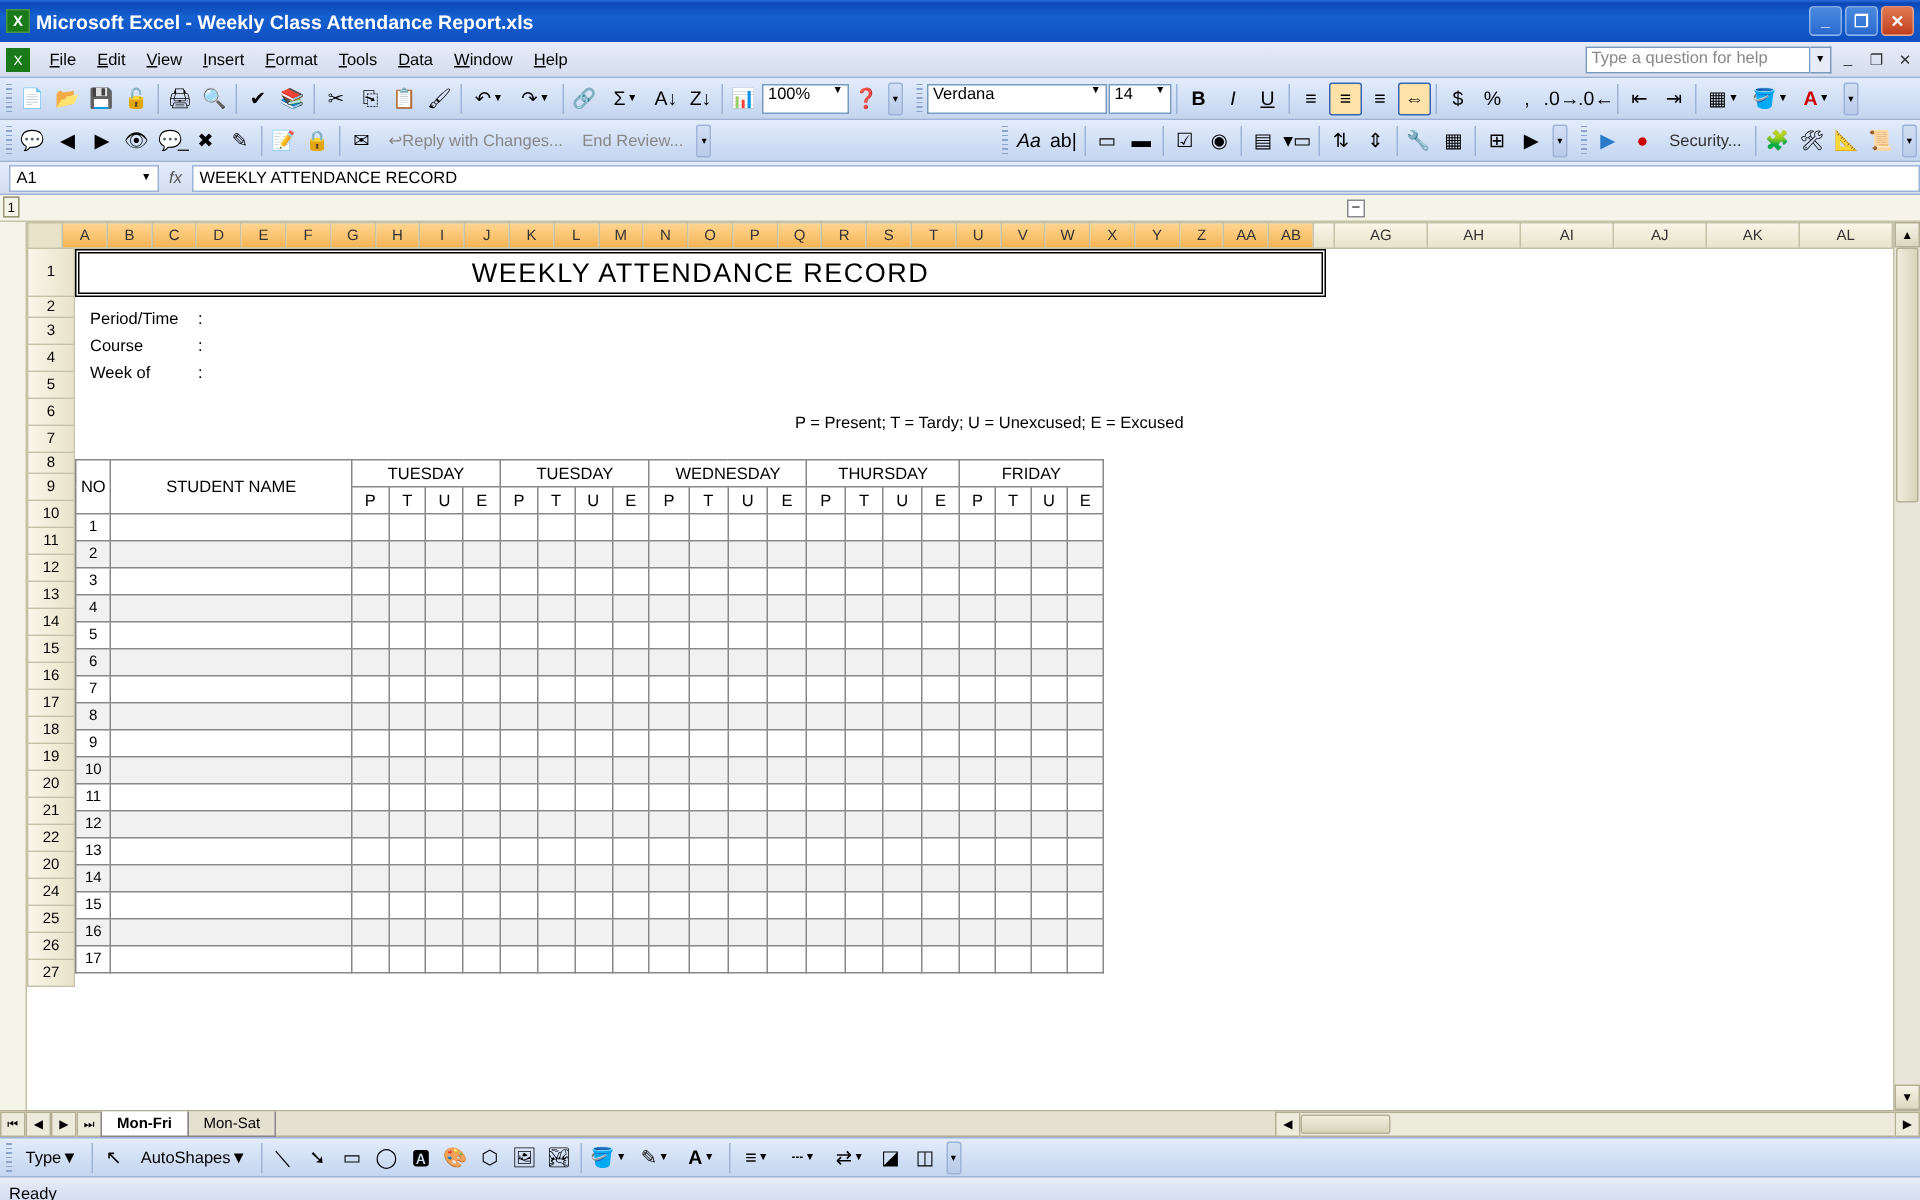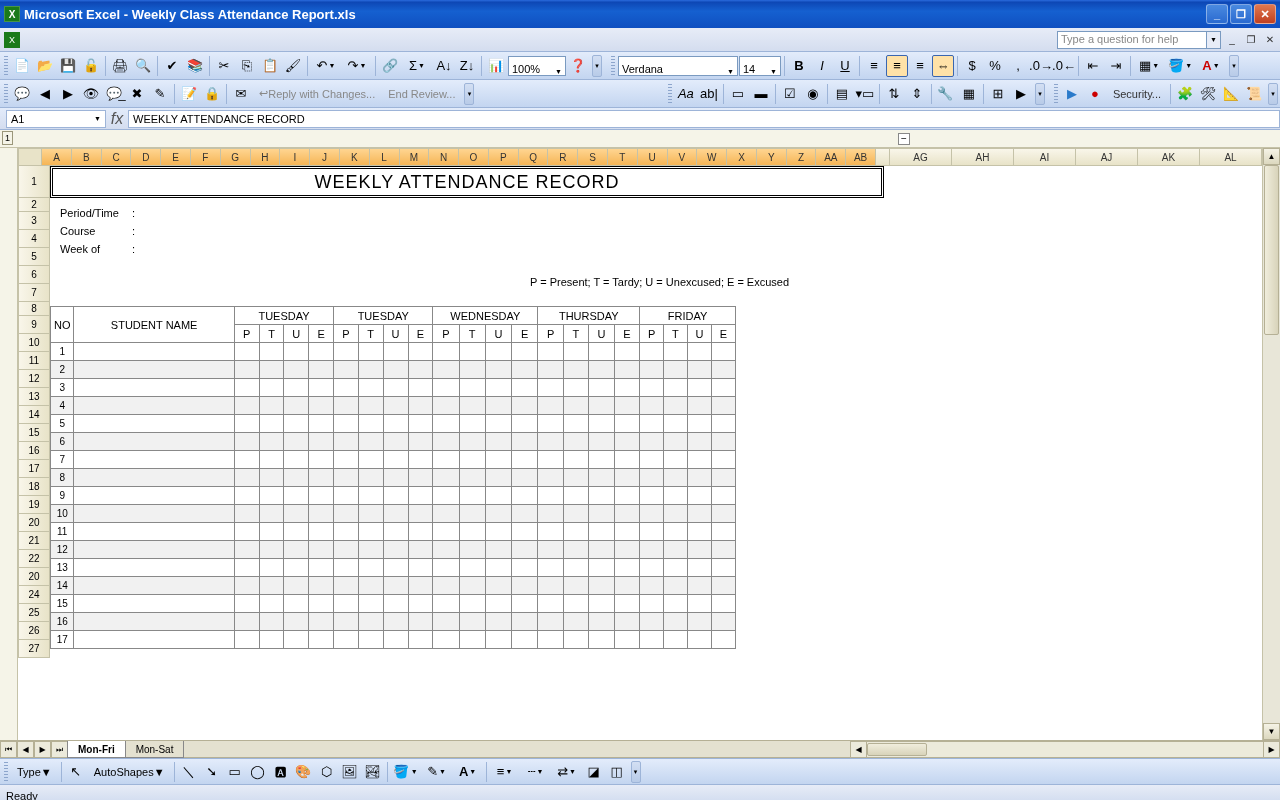--- a/index.html
+++ b/index.html
@@ -22,30 +22,30 @@
 .helpdd{width:14px;height:18px;border:1px solid #7a9ac0;border-left:none;background:#e7ecf7;display:flex;align-items:center;justify-content:center;font-size:7px;}
 .docctrl{width:16px;height:14px;margin-left:3px;display:flex;align-items:center;justify-content:center;font-size:10px;color:#333;}
 
 
 .tbrow { height:28px; background:linear-gradient(#e3ecfb,#c3d5f0); border-bottom:1px solid #9db4d8; display:flex; align-items:center; padding:0 2px; gap:1px;}
 .grip{width:4px;height:20px;background:repeating-linear-gradient(to bottom,#8ca5cc 0 1px,transparent 1px 3px);margin:0 2px;}
 .tbtn { width:22px; height:22px; display:flex; align-items:center; justify-content:center; border:1px solid transparent; border-radius:2px; font-size:13px;}
 .tbtn.dd{width:30px;}
 .tbtn .dd-caret{font-size:7px;margin-left:1px;}
 .sep{width:1px;height:20px;background:#9db4d8;margin:0 2px;}
-.combo{height:20px;background:#fff;border:1px solid #7a9ac0;display:flex;align-items:flex-end;padding:0 3px;font-size:11px;}
+.combo{height:20px;background:#fff;border:1px solid #7a9ac0;display:flex;align-items:flex-start;padding:0 3px;font-size:11px;}
 .combo .dd-caret{margin-left:auto;font-size:7px;padding-left:4px;}
 .textbtn{height:20px;padding:0 6px;display:flex;align-items:center;font-size:11px;color:#888;}
 .toolbar-end{width:10px;height:22px;background:linear-gradient(#d3dff3,#b8cbe8);border:1px solid #9db4d8;border-radius:2px;display:flex;align-items:center;justify-content:center;font-size:7px;margin-left:2px;}
 
 
 .fxbar { height:22px; background:linear-gradient(#e3ecfb,#d4ddef); display:flex; align-items:center; border-bottom:1px solid #9db4d8;}
 .namebox{width:100px;height:18px;background:#fff;border:1px solid #9db4d8;margin-left:6px;display:flex;align-items:center;padding:0 4px;font-size:11px;}
 .namebox .dd-caret{margin-left:auto;font-size:7px;}
-.fxlabel{width:22px;text-align:center;font-style:italic;font-size:16px;color:#555;}
+.fxlabel{width:22px;text-align:center;font-style:italic;font-size:11px;color:#555;}
 .fxinput{flex:1;height:18px;background:#fff;border:1px solid #9db4d8;padding:0 4px;font-size:11px;display:flex;align-items:center;}
 
 
 .outline-row{height:18px;background:#f5f4e8;border-bottom:1px solid #c5c2a8;position:relative;}
 .outline-box{position:absolute;top:1px;width:11px;height:14px;border:1px solid #9a967a;font-size:9px;display:flex;align-items:center;justify-content:center;background:#f5f4e8;}
 .outline-minus{position:absolute;right:370px;top:3px;width:12px;height:12px;border:1px solid #888;background:#fff;display:flex;align-items:center;justify-content:center;font-size:10px;line-height:1;}
 
 
 .sheetwrap{position:relative;height:592px;display:flex;}
 .row-outline{width:18px;background:#f5f4e8;border-right:1px solid #c5c2a8;}
@@ -105,20 +105,31 @@
   <div class="xicon">X</div>
   <span>Microsoft Excel - Weekly Class Attendance Report.xls</span>
   <div class="spacer"></div>
   <div class="winbtn min">_</div>
   <div class="winbtn max">❐</div>
   <div class="winbtn close">✕</div>
 </div>
 
 <div class="menubar">
   <div class="xicon">X</div>
+  <div id="menus" style="display: inline-flex;">
+      <div class="mitem"><u>F</u>ile</div>
+      <div class="mitem"><u>E</u>dit</div>
+      <div class="mitem"><u>V</u>iew</div>
+      <div class="mitem"><u>I</u>nsert</div>
+      <div class="mitem"><u>F</u>ormat</div>
+      <div class="mitem"><u>T</u>ools</div>
+      <div class="mitem"><u>D</u>ata</div>
+      <div class="mitem"><u>W</u>indow</div>
+      <div class="mitem"><u>H</u>elp</div>
+    </div>
   <div class="spacer"></div>
   <div class="helpbox">Type a question for help</div>
   <div class="helpdd">▼</div>
   <div class="docctrl">_</div>
   <div class="docctrl">❐</div>
   <div class="docctrl">✕</div>
 </div>
 
 <div class="tbrow">
   <div class="grip"></div>

